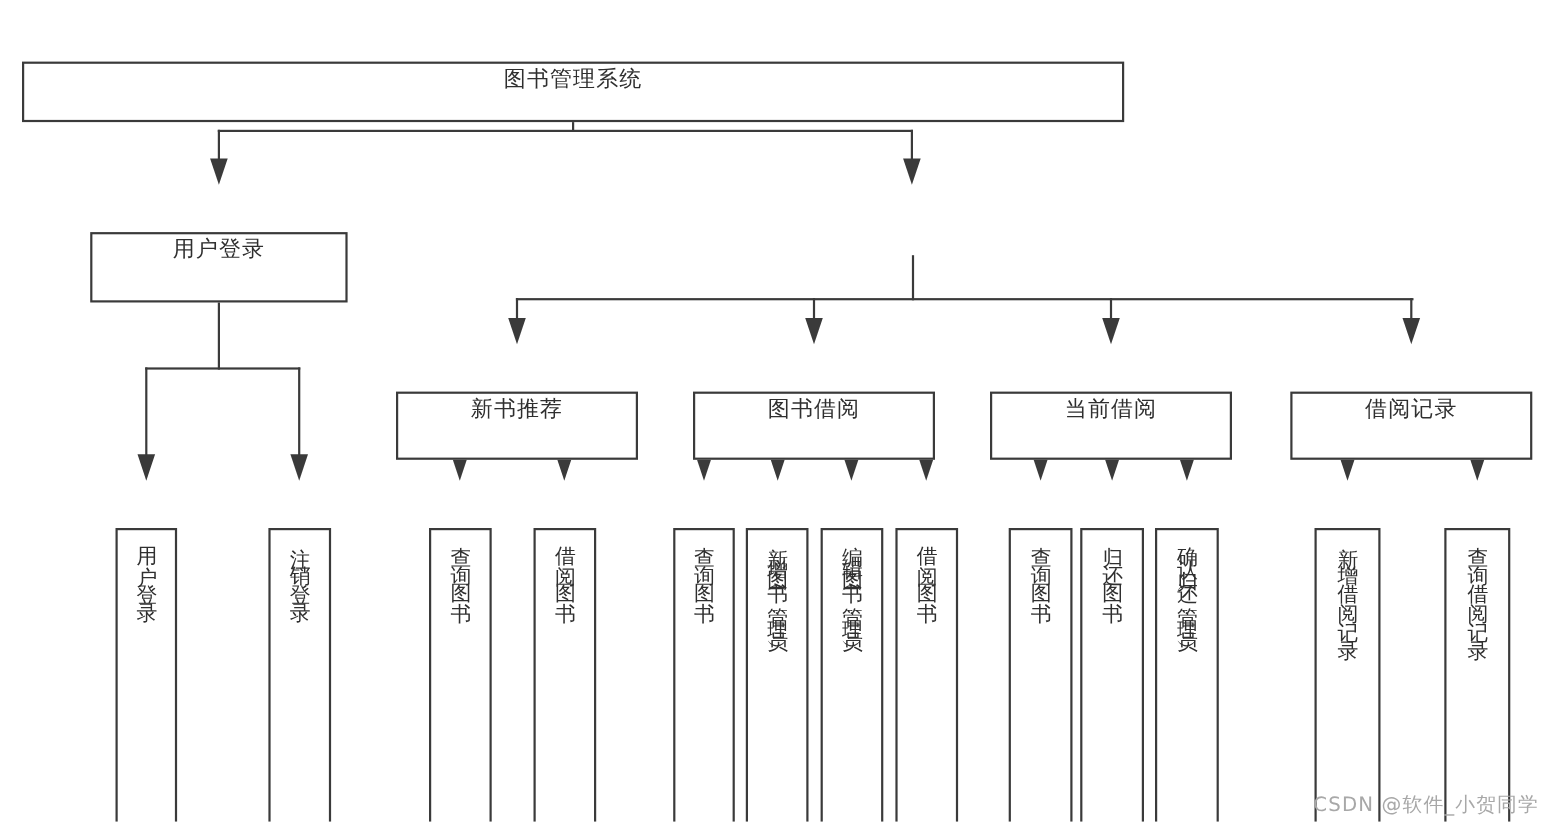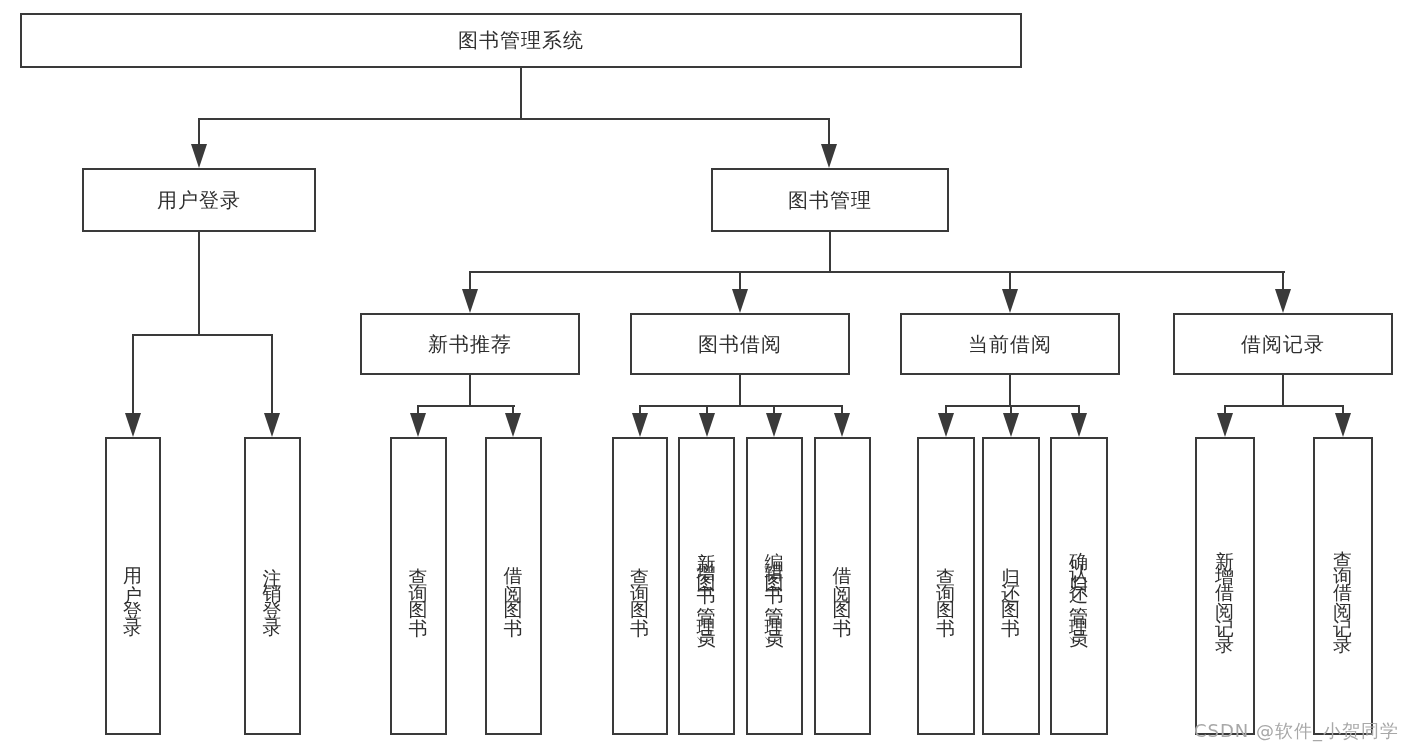--- a/index.html
+++ b/index.html
@@ -15,22 +15,23 @@
     position:relative;
     width:1405px;height:747px;
     background:var(--bg-color);
     overflow:hidden;
   }
   
   .box{
     position:absolute;
     background:#fff;
     border:2.5px solid var(--line-color);
-    display:flex;align-items:center;justify-content:center;
+    display:flex;justify-content:center;
     color:var(--text-color);
+    margin-top:43px;
   }
   .box-h{font-size:20px;letter-spacing:1px;}
   .box-v{top:437px;height:298px;}
   .box-v .vlabel{
     writing-mode:vertical-rl;
     text-orientation:mixed;
     font-size:19px;
     letter-spacing:17px;
     line-height:1;
     white-space:nowrap;
@@ -121,23 +122,20 @@
   <div class="vline" style="left:1342px;top:405px;height:12px;"></div>
   <div class="arrow" style="left:1335px;top:413px;"></div>
 
   <div class="box box-h" style="left:20px;top:13px;width:1002px;height:55px;">
     <span>图书管理系统</span>
   </div>
 
   <div class="box box-h" style="left:82px;top:168px;width:234px;height:64px;">
     <span>用户登录</span>
   </div>
-  <div class="box box-h" style="left:711px;top:168px;width:238px;height:64px;">
-    <span>图书管理</span>
-  </div>
 
   <div class="box box-h" style="left:630px;top:313px;width:220px;height:62px;">
     <span>图书借阅</span>
   </div>
   <div class="box box-h" style="left:360px;top:313px;width:220px;height:62px;">
     <span>新书推荐</span>
   </div>
   <div class="box box-h" style="left:1173px;top:313px;width:220px;height:62px;">
     <span>借阅记录</span>
   </div>

